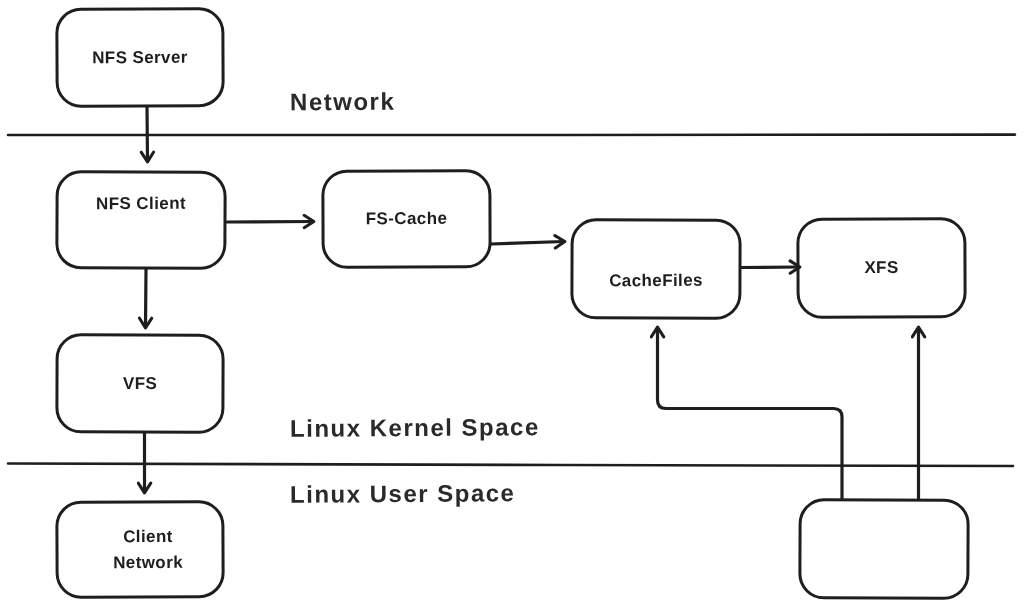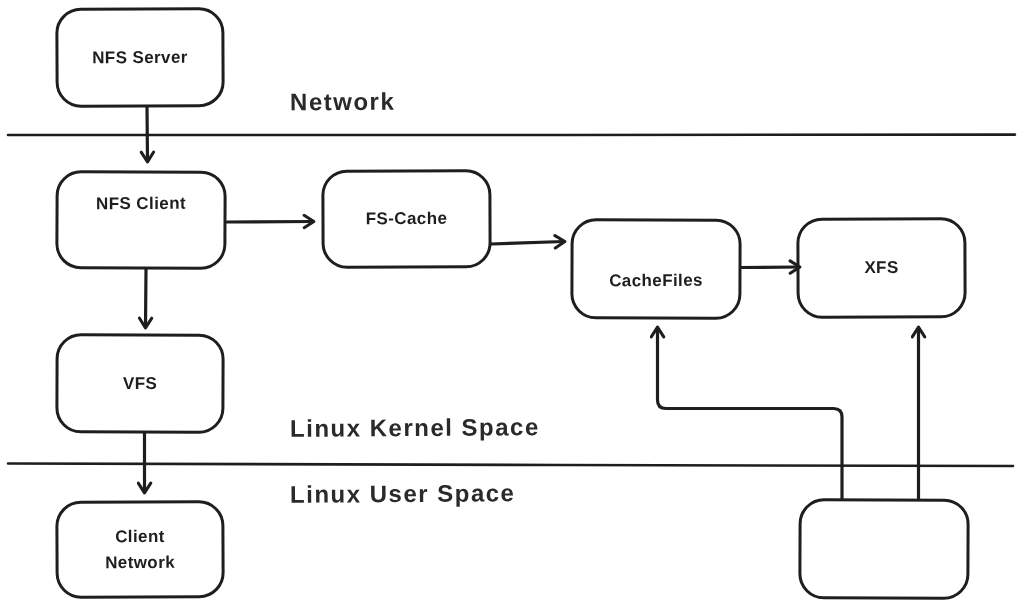--- a/index.html
+++ b/index.html
@@ -97,21 +97,21 @@
   </div>
 
   <div class="node" style="left:798px; top:219px; width:167px; height:98px;">
     <span>XFS</span>
   </div>
 
   <div class="node" style="left:57px; top:335px; width:166px; height:97px;">
     <span>VFS</span>
   </div>
 
-  <div class="node" style="left:57px; top:502px; width:166px; height:95px;">
+  <div class="node" style="left:65px; top:502px; width:166px; height:95px;">
     <span>Client</span>
     <span>Network</span>
   </div>
 
 
   <div class="zone-label" style="left:290px; top:88px;">Network</div>
   <div class="zone-label" style="left:290px; top:414px;">Linux Kernel Space</div>
   <div class="zone-label" style="left:290px; top:480px;">Linux User Space</div>
 
 </div>

